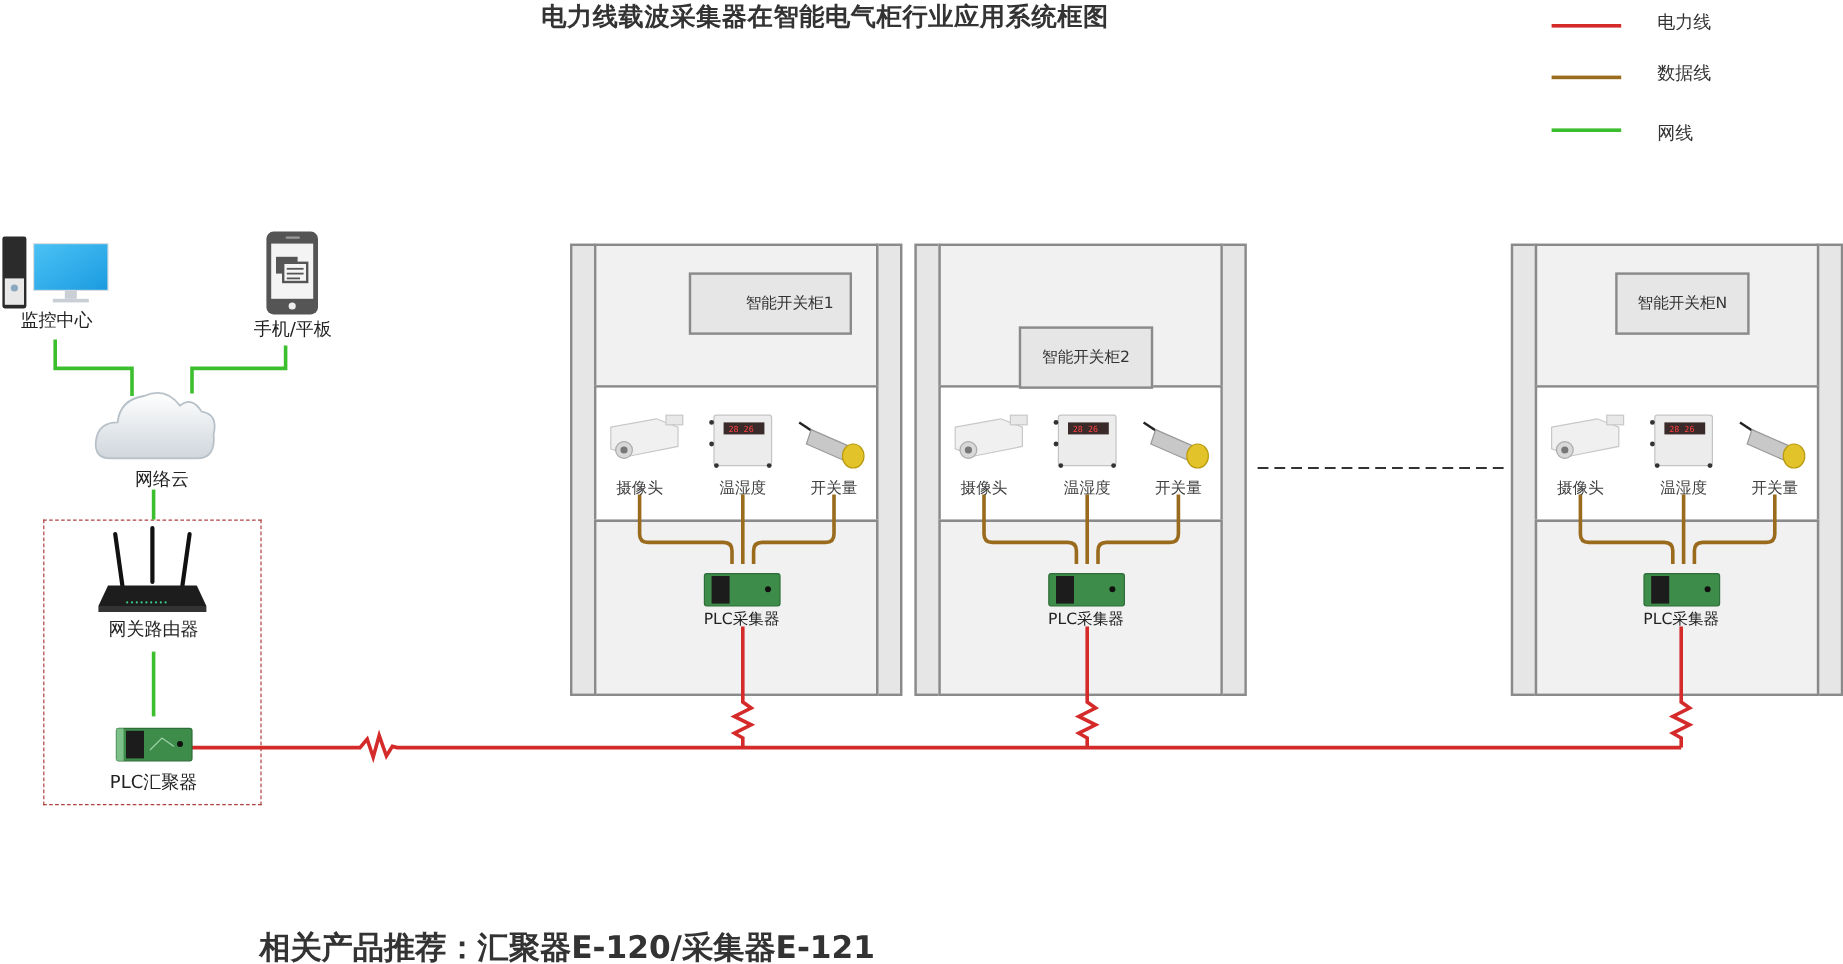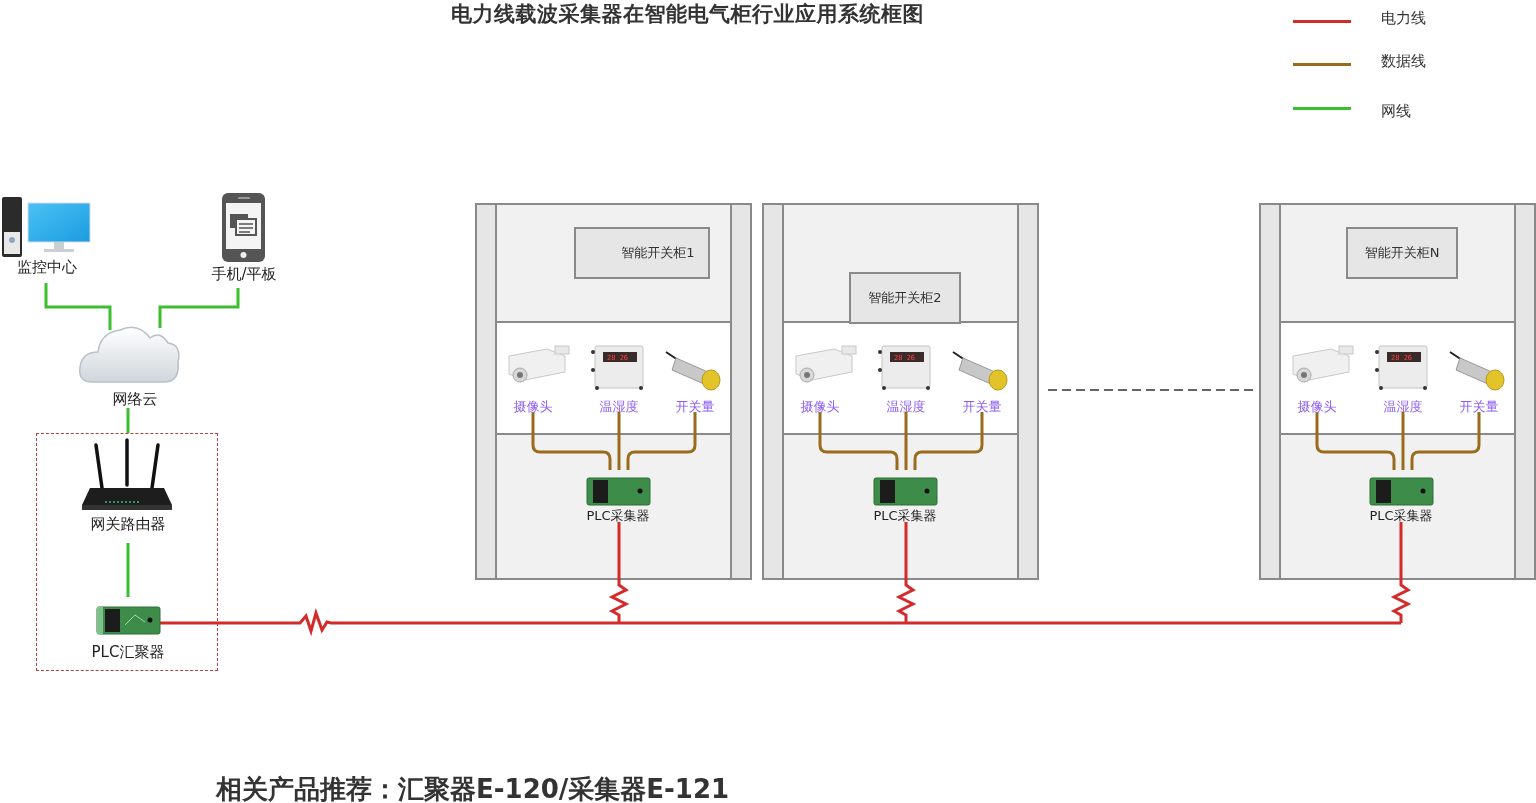--- a/index.html
+++ b/index.html
@@ -11,21 +11,21 @@
   .legend-line { width: 58px; height: 3px; }
   .legend-label { font-size: 15px; color: #333; white-space: nowrap; }
   .lbl { font-size: 15px; color: #222; white-space: nowrap; text-align: center; }
   svg.wires { position: absolute; left: 0; top: 0; }
   .cab-side { background: #e6e6e6; border: 2px solid #8a8a8a; box-sizing: border-box; }
   .cab-top { background: #f1f1f1; border: 2px solid #8a8a8a; box-sizing: border-box; }
   .cab-mid { background: #ffffff; border: 2px solid #8a8a8a; box-sizing: border-box; }
   .cab-bot { background: #f1f1f1; border: 2px solid #8a8a8a; box-sizing: border-box; }
   .cab-name { background: #e6e6e6; border: 2px solid #8a8a8a; box-sizing: border-box;
               font-size: 13px; color: #333; display: flex; align-items: center; justify-content: center; }
-  .dev-lbl { font-size: 13px; color: #8b5cf6; text-align: center; width: 60px; }
+  .dev-lbl { font-size: 13px; color: #404040; text-align: center; width: 60px; }
   .gateway-box { border: 1px dashed #b04040; }
 </style>
 </head>
 <body>
 
 <div class="abs title">电力线载波采集器在智能电气柜行业应用系统框图</div>
 
 <div>
   <div class="abs legend-line" style="left:1293px;top:20px;background:#d42a2a;"></div>
   <div class="abs legend-label" style="left:1381px;top:9px;font-family:Liberation Mono, monospace;">电力线</div>

